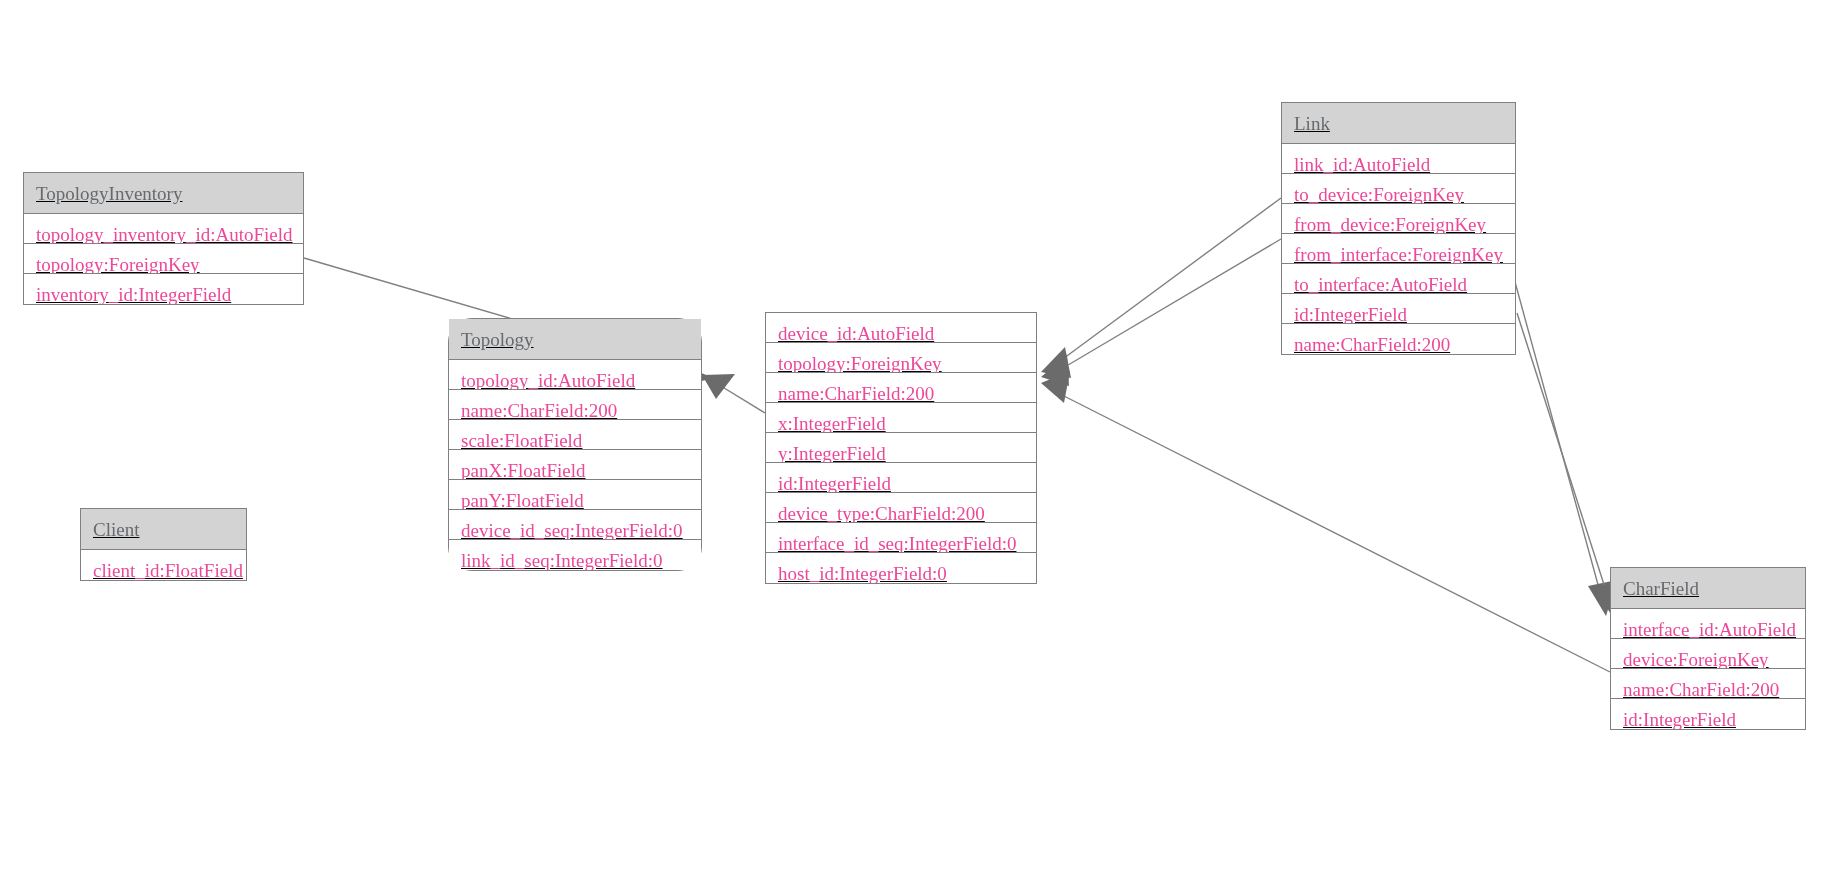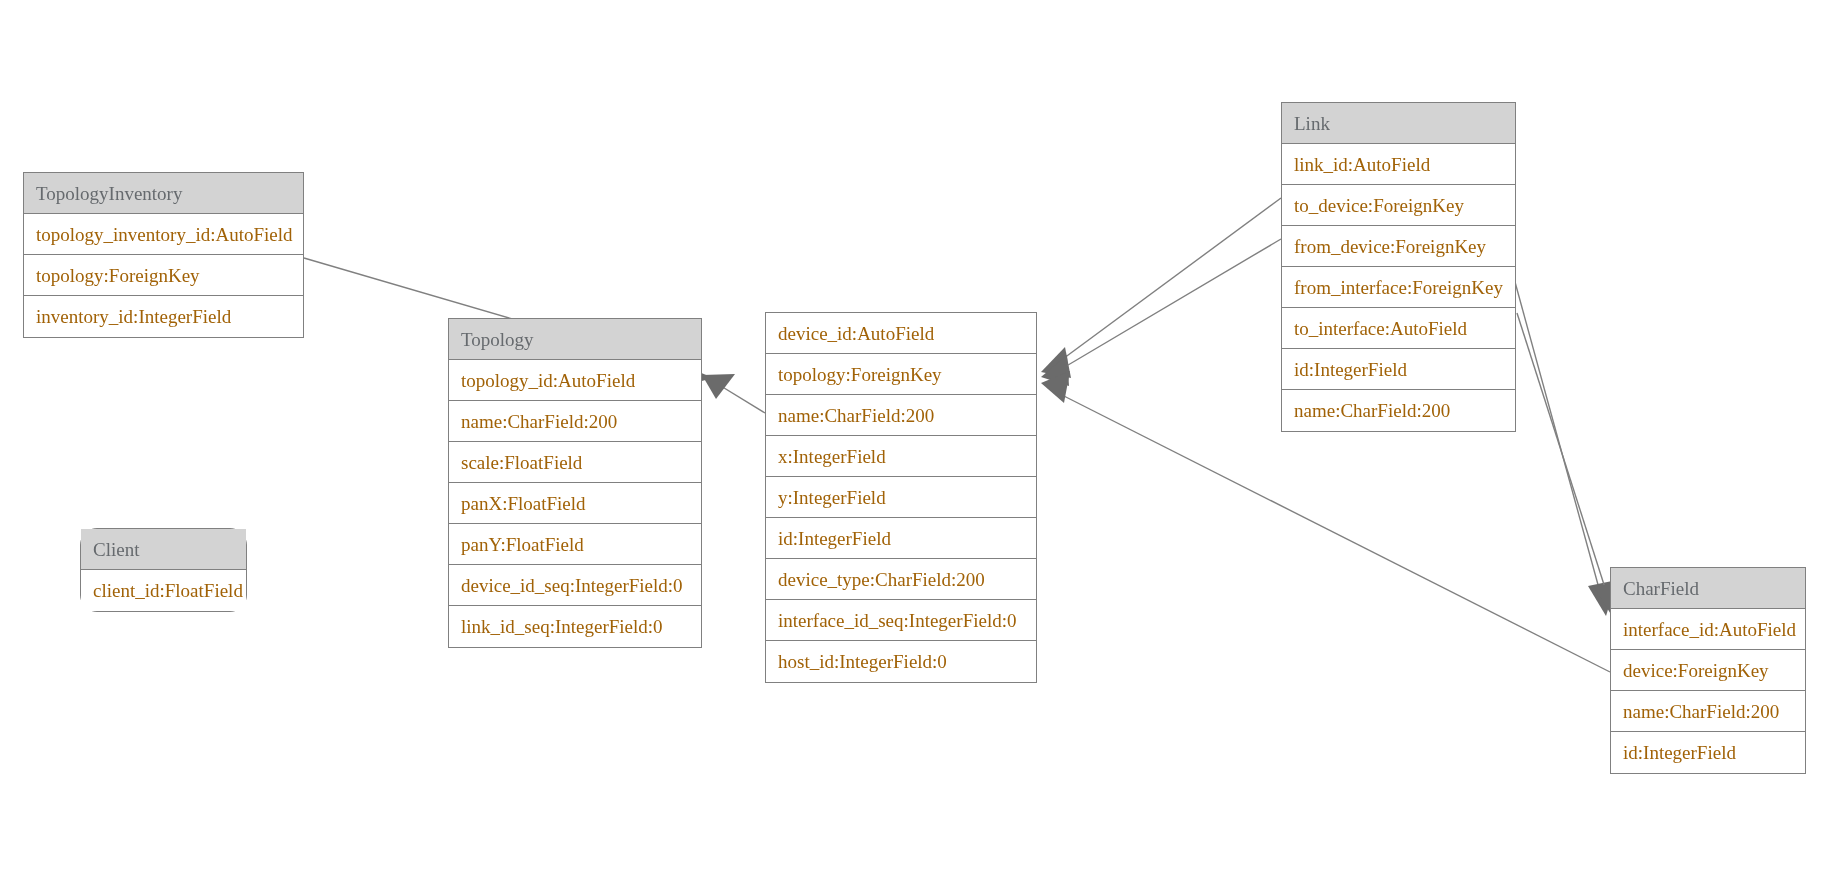--- a/index.html
+++ b/index.html
@@ -24,41 +24,42 @@
     width: 1824px;
     height: 874px;
     pointer-events: none;
   }
   .entity {
     position: absolute;
     box-sizing: border-box;
     border: 1px solid #808080;
     background: #ffffff;
     z-index: 5;
+    text-decoration: underline;
   }
   .entity-header {
     box-sizing: border-box;
     height: 41px;
     line-height: 41px;
     background: #d3d3d3;
     border-bottom: 1px solid #808080;
     padding: 0 0 0 12px;
     font-size: 19px;
     color: #666a6e;
     white-space: nowrap;
     overflow: hidden;
   }
   .entity-row {
     box-sizing: border-box;
-    height: 41px;
+    height: 30px;
     line-height: 41px;
     border-bottom: 1px solid #808080;
     padding: 0 10px 0 12px;
     font-size: 19px;
-    color: #a16207;
+    color: #ec4899;
     background: #ffffff;
     white-space: nowrap;
     overflow: hidden;
   }
   .entity-row:last-child {
     border-bottom: none;
   }
 </style>
 </head>
 <body>
@@ -104,32 +105,32 @@
 
   </svg>
 
   <div class="entity" style="left:23px; top:165px; width:281px;margin-top:7px;">
     <div class="entity-header">TopologyInventory</div>
     <div class="entity-row">topology_inventory_id:AutoField</div>
     <div class="entity-row">topology:ForeignKey</div>
     <div class="entity-row">inventory_id:IntegerField</div>
   </div>
 
-  <div class="entity" style="left:448px; top:318px; width:254px;">
+  <div class="entity" style="left:448px; top:318px; width:254px;border-radius:24px;">
     <div class="entity-header">Topology</div>
     <div class="entity-row">topology_id:AutoField</div>
     <div class="entity-row">name:CharField:200</div>
     <div class="entity-row">scale:FloatField</div>
     <div class="entity-row">panX:FloatField</div>
     <div class="entity-row">panY:FloatField</div>
     <div class="entity-row">device_id_seq:IntegerField:0</div>
     <div class="entity-row">link_id_seq:IntegerField:0</div>
   </div>
 
-  <div class="entity" style="left:80px; top:528px; width:167px;border-radius:17px;">
+  <div class="entity" style="left:80px; top:508px; width:167px;">
     <div class="entity-header">Client</div>
     <div class="entity-row">client_id:FloatField</div>
   </div>
 
   <div class="entity" style="left:765px; top:312px; width:272px;">
     <div class="entity-row">device_id:AutoField</div>
     <div class="entity-row">topology:ForeignKey</div>
     <div class="entity-row">name:CharField:200</div>
     <div class="entity-row">x:IntegerField</div>
     <div class="entity-row">y:IntegerField</div>

